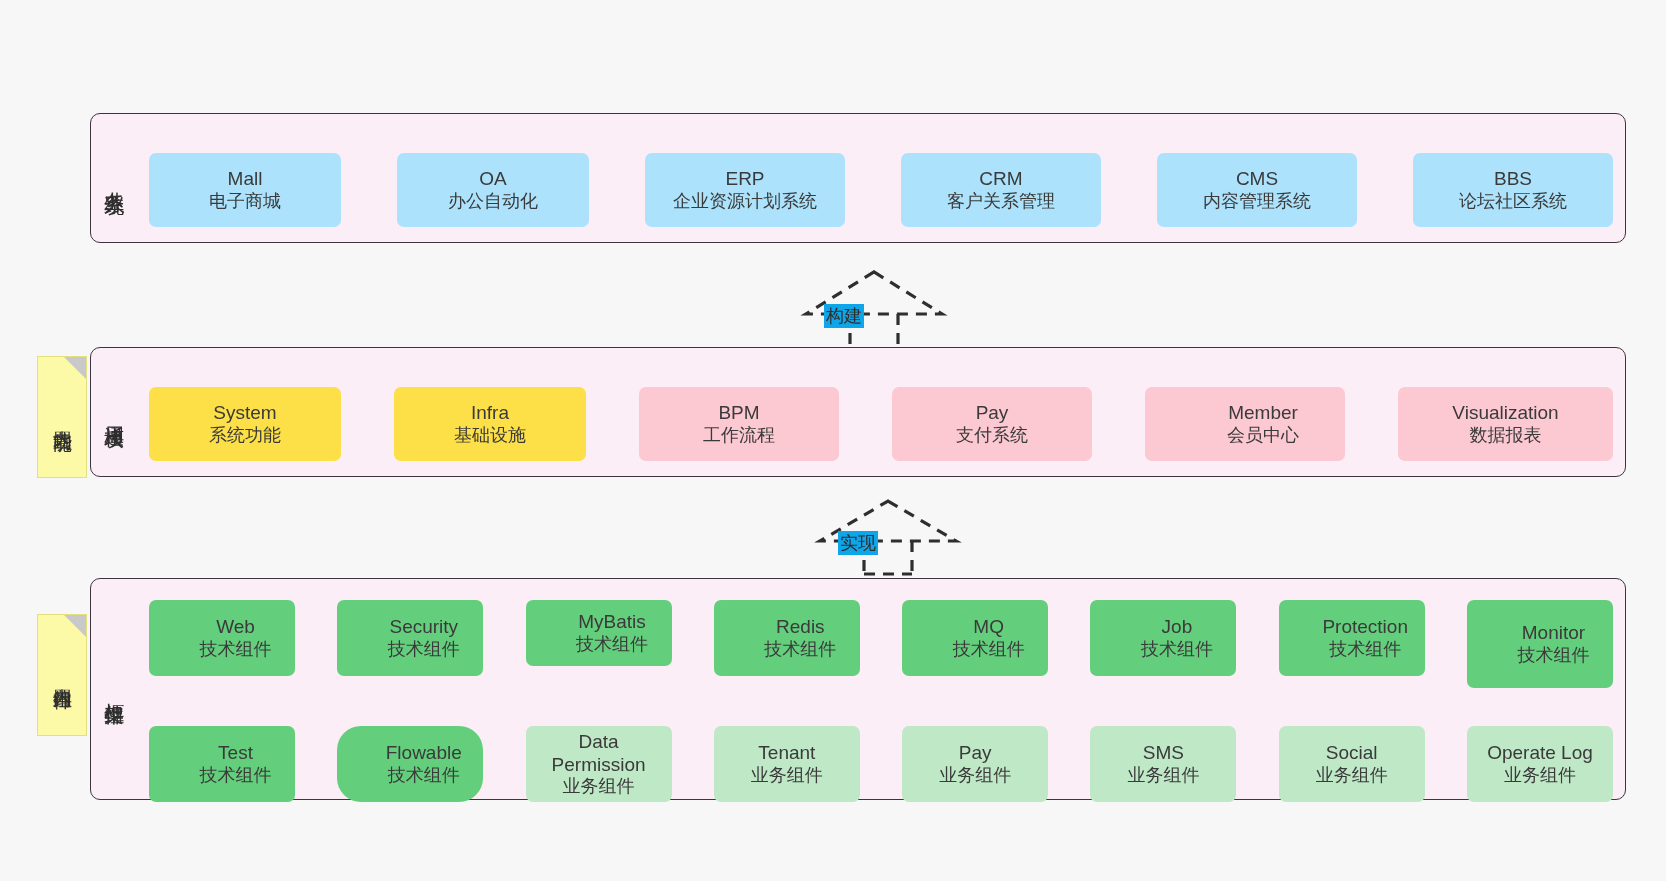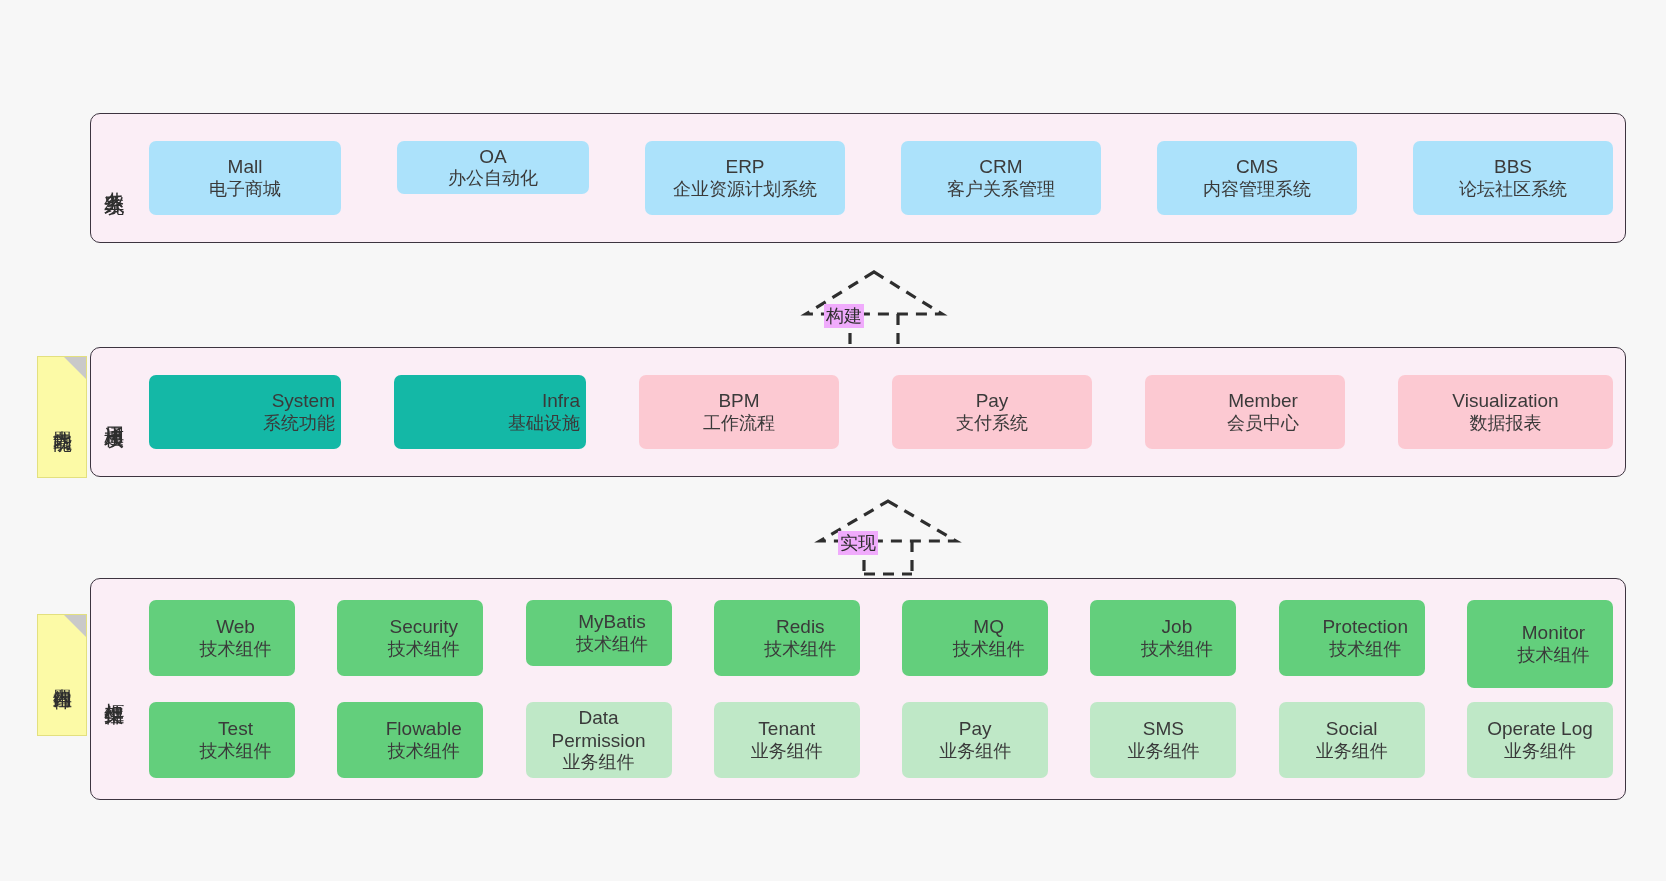--- a/index.html
+++ b/index.html
@@ -58,26 +58,27 @@
   .node {
     border-radius: 7px;
     display: flex;
     flex-direction: column;
     align-items: center;
     justify-content: center;
     text-align: center;
     color: #3a3a3a;
     line-height: 1.22;
     padding: 4px 6px;
+    margin-top: 24px;
   }
   .node .n-title { font-size: 19px; }
   .node .n-sub   { font-size: 18px; }
 
   .fill-blue       { background: #ace2fb; }
-  .fill-red        { background: #14b8a6; align-items: flex-end; }
+  .fill-red        { background: #fde047; }
   .fill-pink       { background: #fcc9d2; }
   .fill-green      { background: #63cf7c; padding-left: 33px; }
   .fill-lightgreen { background: #bfe8c7; }
 
   
   .sticky {
     position: absolute;
     background: #fcfaa6;
     border: 1px solid #e3e07f;
     display: flex;
@@ -98,39 +99,39 @@
     border-left: 22px solid transparent;
   }
 
   
   .arrow { position: absolute; }
   .arrow svg { display: block; overflow: visible; }
   .arrow-label {
     position: absolute;
     font-size: 18px;
     color: #2e2e2e;
-    background: #f0abfc;
+    background: #0ea5e9;
     padding: 0 2px;
     white-space: nowrap;
   }
 </style>
 </head>
 <body>
 
 <div id="canvas">
 
   <div class="layer" style="left:90px; top:113px; width:1536px; height:130px;">
     <div class="layer-title">业务系统</div>
     <div class="layer-body">
       <div class="row">
         <div class="node fill-blue" style="width:192px;height:74px;">
           <span class="n-title">Mall</span>
           <span class="n-sub">电子商城</span>
         </div>
-        <div class="node fill-blue" style="width:192px;height:53px;">
+        <div class="node fill-blue" style="width:192px;height:74px;">
           <span class="n-title">OA</span>
           <span class="n-sub">办公自动化</span>
         </div>
         <div class="node fill-blue" style="width:200px;height:74px;">
           <span class="n-title">ERP</span>
           <span class="n-sub">企业资源计划系统</span>
         </div>
         <div class="node fill-blue" style="width:200px;height:74px;">
           <span class="n-title">CRM</span>
           <span class="n-sub">客户关系管理</span>
@@ -250,21 +251,21 @@
           <span class="n-title">Monitor</span>
           <span class="n-sub">技术组件</span>
         </div>
       </div>
 
       <div class="row">
         <div class="node fill-green" style="width:146px;height:76px;">
           <span class="n-title">Test</span>
           <span class="n-sub">技术组件</span>
         </div>
-        <div class="node fill-green" style="width:146px;height:76px;">
+        <div class="node fill-green" style="width:146px;height:76px;border-radius:24px;">
           <span class="n-title">Flowable</span>
           <span class="n-sub">技术组件</span>
         </div>
         <div class="node fill-lightgreen" style="width:146px;height:76px;">
           <span class="n-title" style="max-width:110px;">Data Permission</span>
           <span class="n-sub">业务组件</span>
         </div>
         <div class="node fill-lightgreen" style="width:146px;height:76px;">
           <span class="n-title">Tenant</span>
           <span class="n-sub">业务组件</span>

